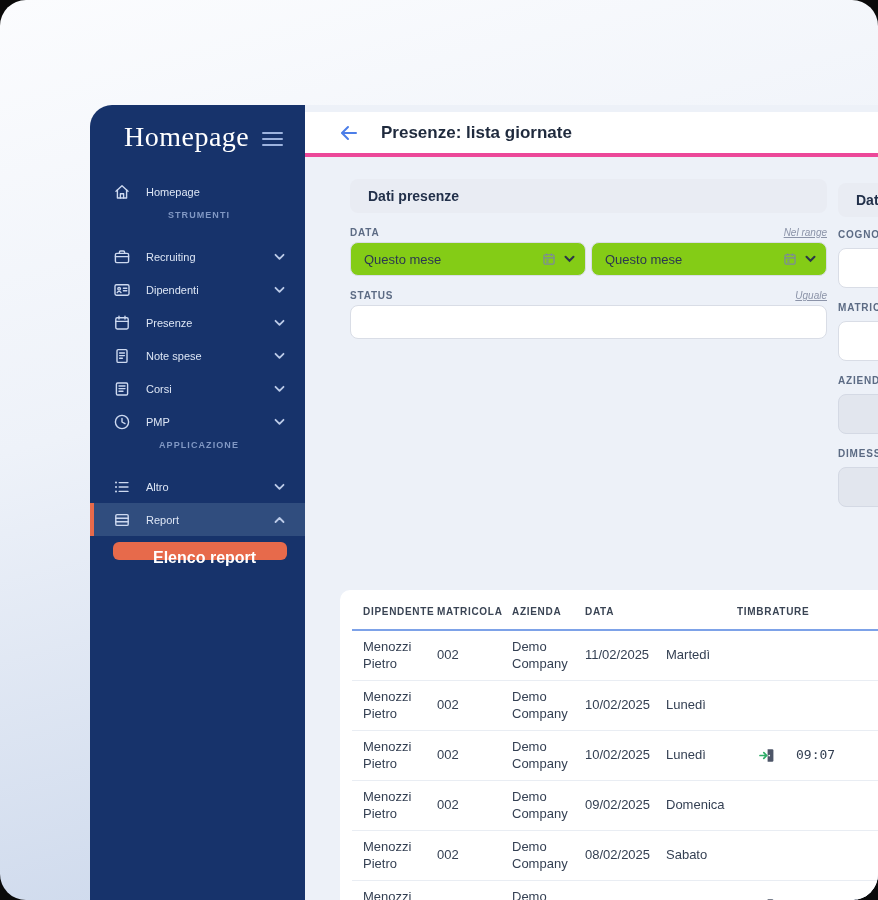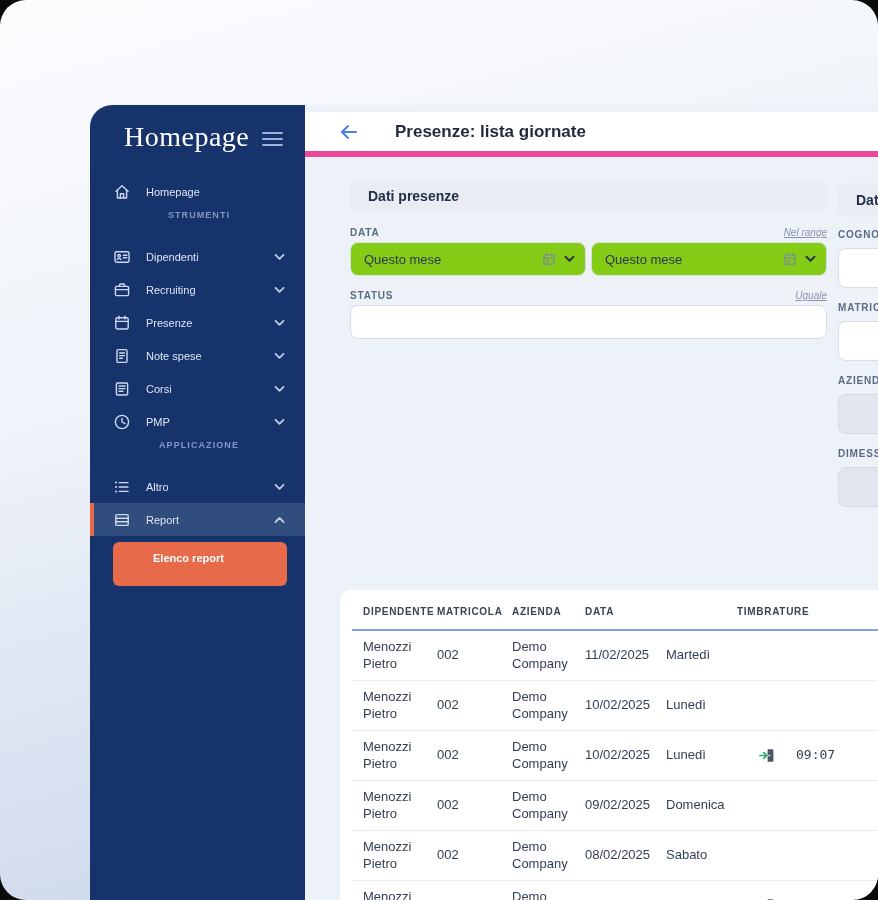--- a/index.html
+++ b/index.html
@@ -23,27 +23,27 @@
           font-size:11px; color:#dde6f5; cursor:pointer; }
   .item .lbl { flex:1; }
   .item.active { background:#304d7e; }
   .item.active::before { content:""; position:absolute; left:0; top:0; bottom:0; width:4px; background:#E76A4B; }
   .icn { display:inline-flex; align-items:center; justify-content:center; color:#cdd9f0; }
   .icn svg { display:block; }
   .chev { color:#bccbe8; }
   .sec { display:flex; align-items:center; gap:10px; height:30px; padding:0 20px 0 23px; margin-top:2px;
          font-size:9px; font-weight:700; letter-spacing:.12em; color:#8198c4;flex-direction:column; }
   .sec i { flex:1; height:1px; background:#40598e; }
-  .submenu-btn { margin:6px 18px 2px 23px; height:44px; line-height:32px; background:#E76A4B; color:#fff;
-                 border-radius:6px; font-size:11px; font-weight:700; padding-left:40px; cursor:pointer; }
+  .submenu-btn { margin:6px 18px 2px 23px; height:18px; line-height:32px; background:#E76A4B; color:#fff;
+                 border-radius:6px; font-size:16px; font-weight:700; padding-left:40px; cursor:pointer; }
 
   
   .main { flex:1; position:relative; background:#edf1f8; overflow:hidden; }
   .header { position:absolute; top:7px; left:0; right:0; height:45px; background:#fff;
-            border-bottom:6px solid #ec4899; display:flex; align-items:center; padding-left:35px; gap:37px; }
+            border-bottom:4px solid #ec4899; display:flex; align-items:center; padding-left:35px; gap:23px; }
   .back { color:#4C7EE8; display:flex; cursor:pointer; }
   .title { font-size:17px; font-weight:700; color:#1f2a3d; }
 
   
   .panel-title { height:34px; line-height:34px; background:#e9ecf3; border-radius:8px; padding:0 18px;
                  font-size:14px; font-weight:700; color:#22304a; }
   .panel-left { position:absolute; left:45px; top:74px; width:477px; }
   .panel-right { position:absolute; left:533px; top:78px; width:300px; }
   .lab-row { display:flex; align-items:baseline; justify-content:space-between; margin-top:14px; }
   .flab { font-size:10px; font-weight:700; letter-spacing:.08em; color:#5c6b84; text-transform:uppercase; }
@@ -103,42 +103,42 @@
             </span>
             <span class="lbl">Homepage</span>
           </div>
           <div class="sec">
             <span>STRUMENTI</span>
             <i></i>
           </div>
           <div class="item">
             <span class="icn">
               <svg width="18" height="18" viewBox="0 0 18 18" fill="none" stroke="currentColor" stroke-width="1.4" stroke-linecap="round" stroke-linejoin="round">
+                <rect x="2.4" y="5.4" width="13.2" height="9.2" rx="1.4"></rect>
+                <path d="M6.4 5.4 V4.2 a1.2 1.2 0 0 1 1.2 -1.2 h2.8 a1.2 1.2 0 0 1 1.2 1.2 V5.4"></path>
+                <path d="M2.4 8.6 H15.6"></path>
+              </svg>
+            </span>
+            <span class="lbl">Recruiting</span>
+            <span class="icn chev">
+              <svg width="11" height="8" viewBox="0 0 11 8" fill="none" stroke="currentColor" stroke-width="1.8" stroke-linecap="round" stroke-linejoin="round">
+                <path d="M1.5 1.8 L5.5 5.8 L9.5 1.8"></path>
+              </svg>
+            </span>
+          </div>
+          <div class="item">
+            <span class="icn">
+              <svg width="18" height="18" viewBox="0 0 18 18" fill="none" stroke="currentColor" stroke-width="1.4" stroke-linecap="round" stroke-linejoin="round">
                 <rect x="2" y="3.8" width="14" height="10.4" rx="1.4"></rect>
                 <circle cx="6.1" cy="7.8" r="1.3"></circle>
                 <path d="M4.2 11.6 c0.4 -1.6 3.4 -1.6 3.8 0"></path>
                 <path d="M10.4 7.2 H13.8 M10.4 9.8 H13.8"></path>
               </svg>
             </span>
             <span class="lbl">Dipendenti</span>
-            <span class="icn chev">
-              <svg width="11" height="8" viewBox="0 0 11 8" fill="none" stroke="currentColor" stroke-width="1.8" stroke-linecap="round" stroke-linejoin="round">
-                <path d="M1.5 1.8 L5.5 5.8 L9.5 1.8"></path>
-              </svg>
-            </span>
-          </div>
-          <div class="item">
-            <span class="icn">
-              <svg width="18" height="18" viewBox="0 0 18 18" fill="none" stroke="currentColor" stroke-width="1.4" stroke-linecap="round" stroke-linejoin="round">
-                <rect x="2.4" y="5.4" width="13.2" height="9.2" rx="1.4"></rect>
-                <path d="M6.4 5.4 V4.2 a1.2 1.2 0 0 1 1.2 -1.2 h2.8 a1.2 1.2 0 0 1 1.2 1.2 V5.4"></path>
-                <path d="M2.4 8.6 H15.6"></path>
-              </svg>
-            </span>
-            <span class="lbl">Recruiting</span>
             <span class="icn chev">
               <svg width="11" height="8" viewBox="0 0 11 8" fill="none" stroke="currentColor" stroke-width="1.8" stroke-linecap="round" stroke-linejoin="round">
                 <path d="M1.5 1.8 L5.5 5.8 L9.5 1.8"></path>
               </svg>
             </span>
           </div>
           <div class="item">
             <span class="icn">
               <svg width="18" height="18" viewBox="0 0 18 18" fill="none" stroke="currentColor" stroke-width="1.4" stroke-linecap="round" stroke-linejoin="round">
                 <rect x="2.8" y="3.8" width="12.4" height="11.2" rx="1.4"></rect>

